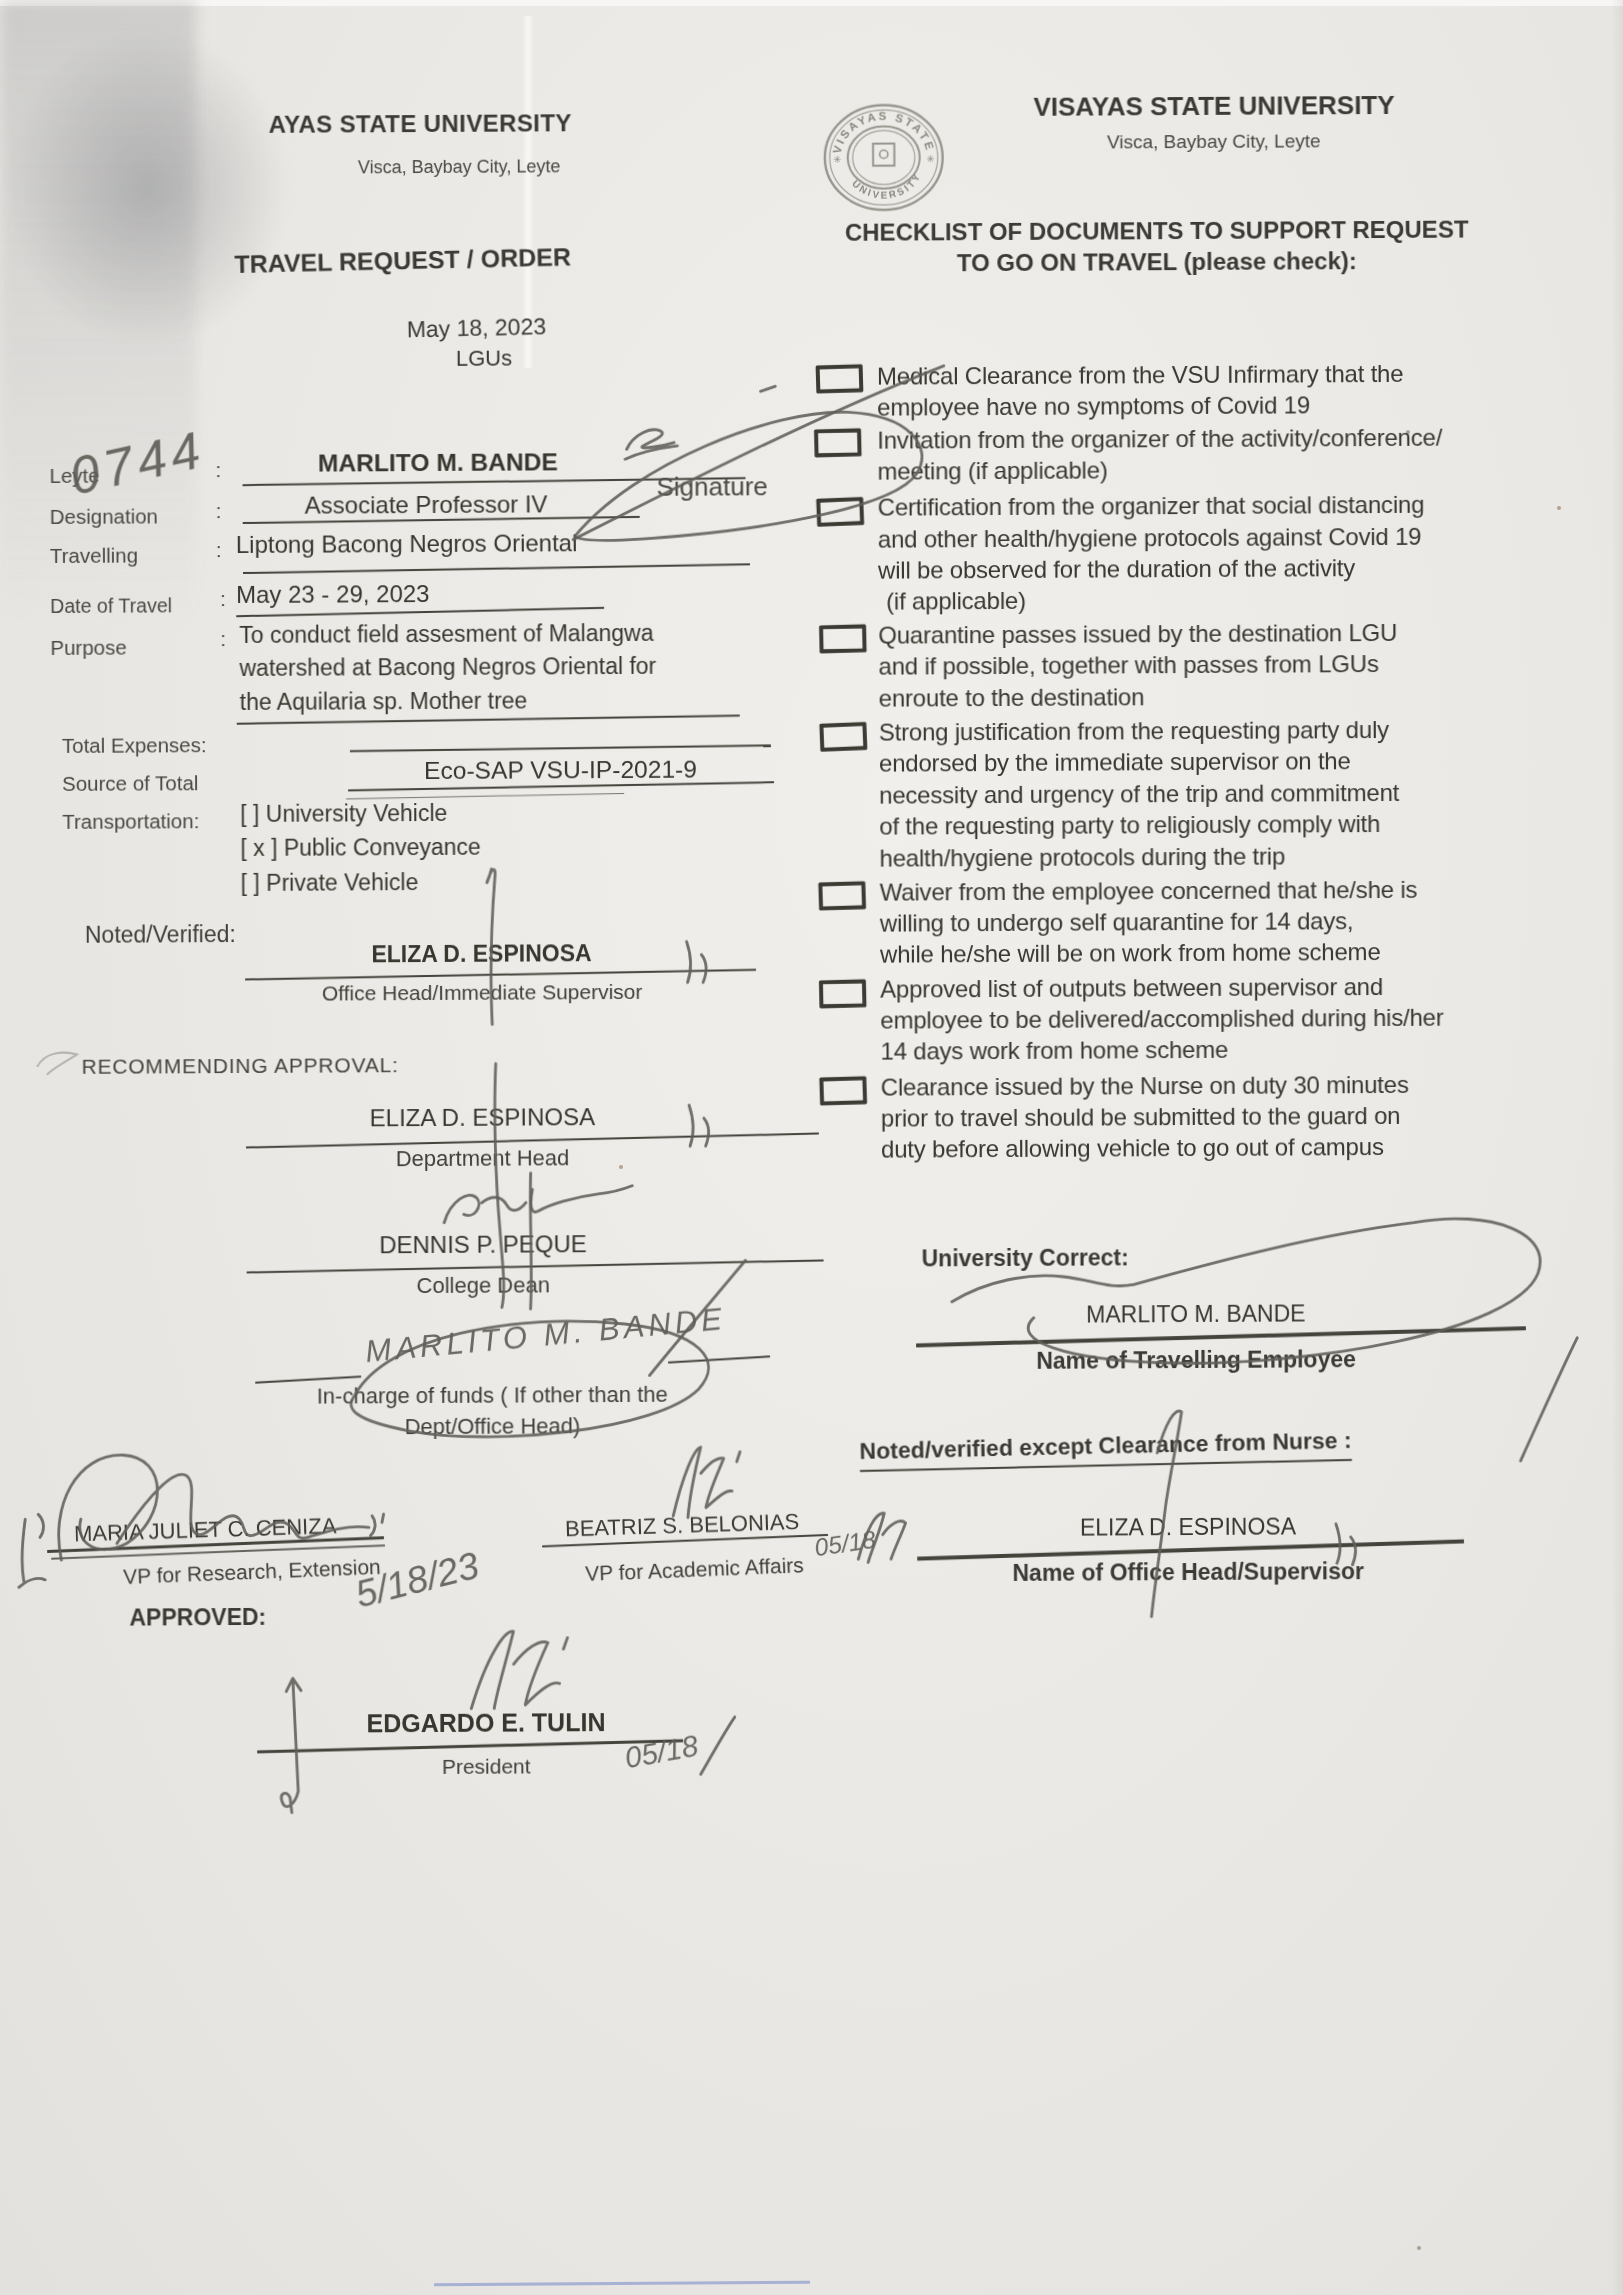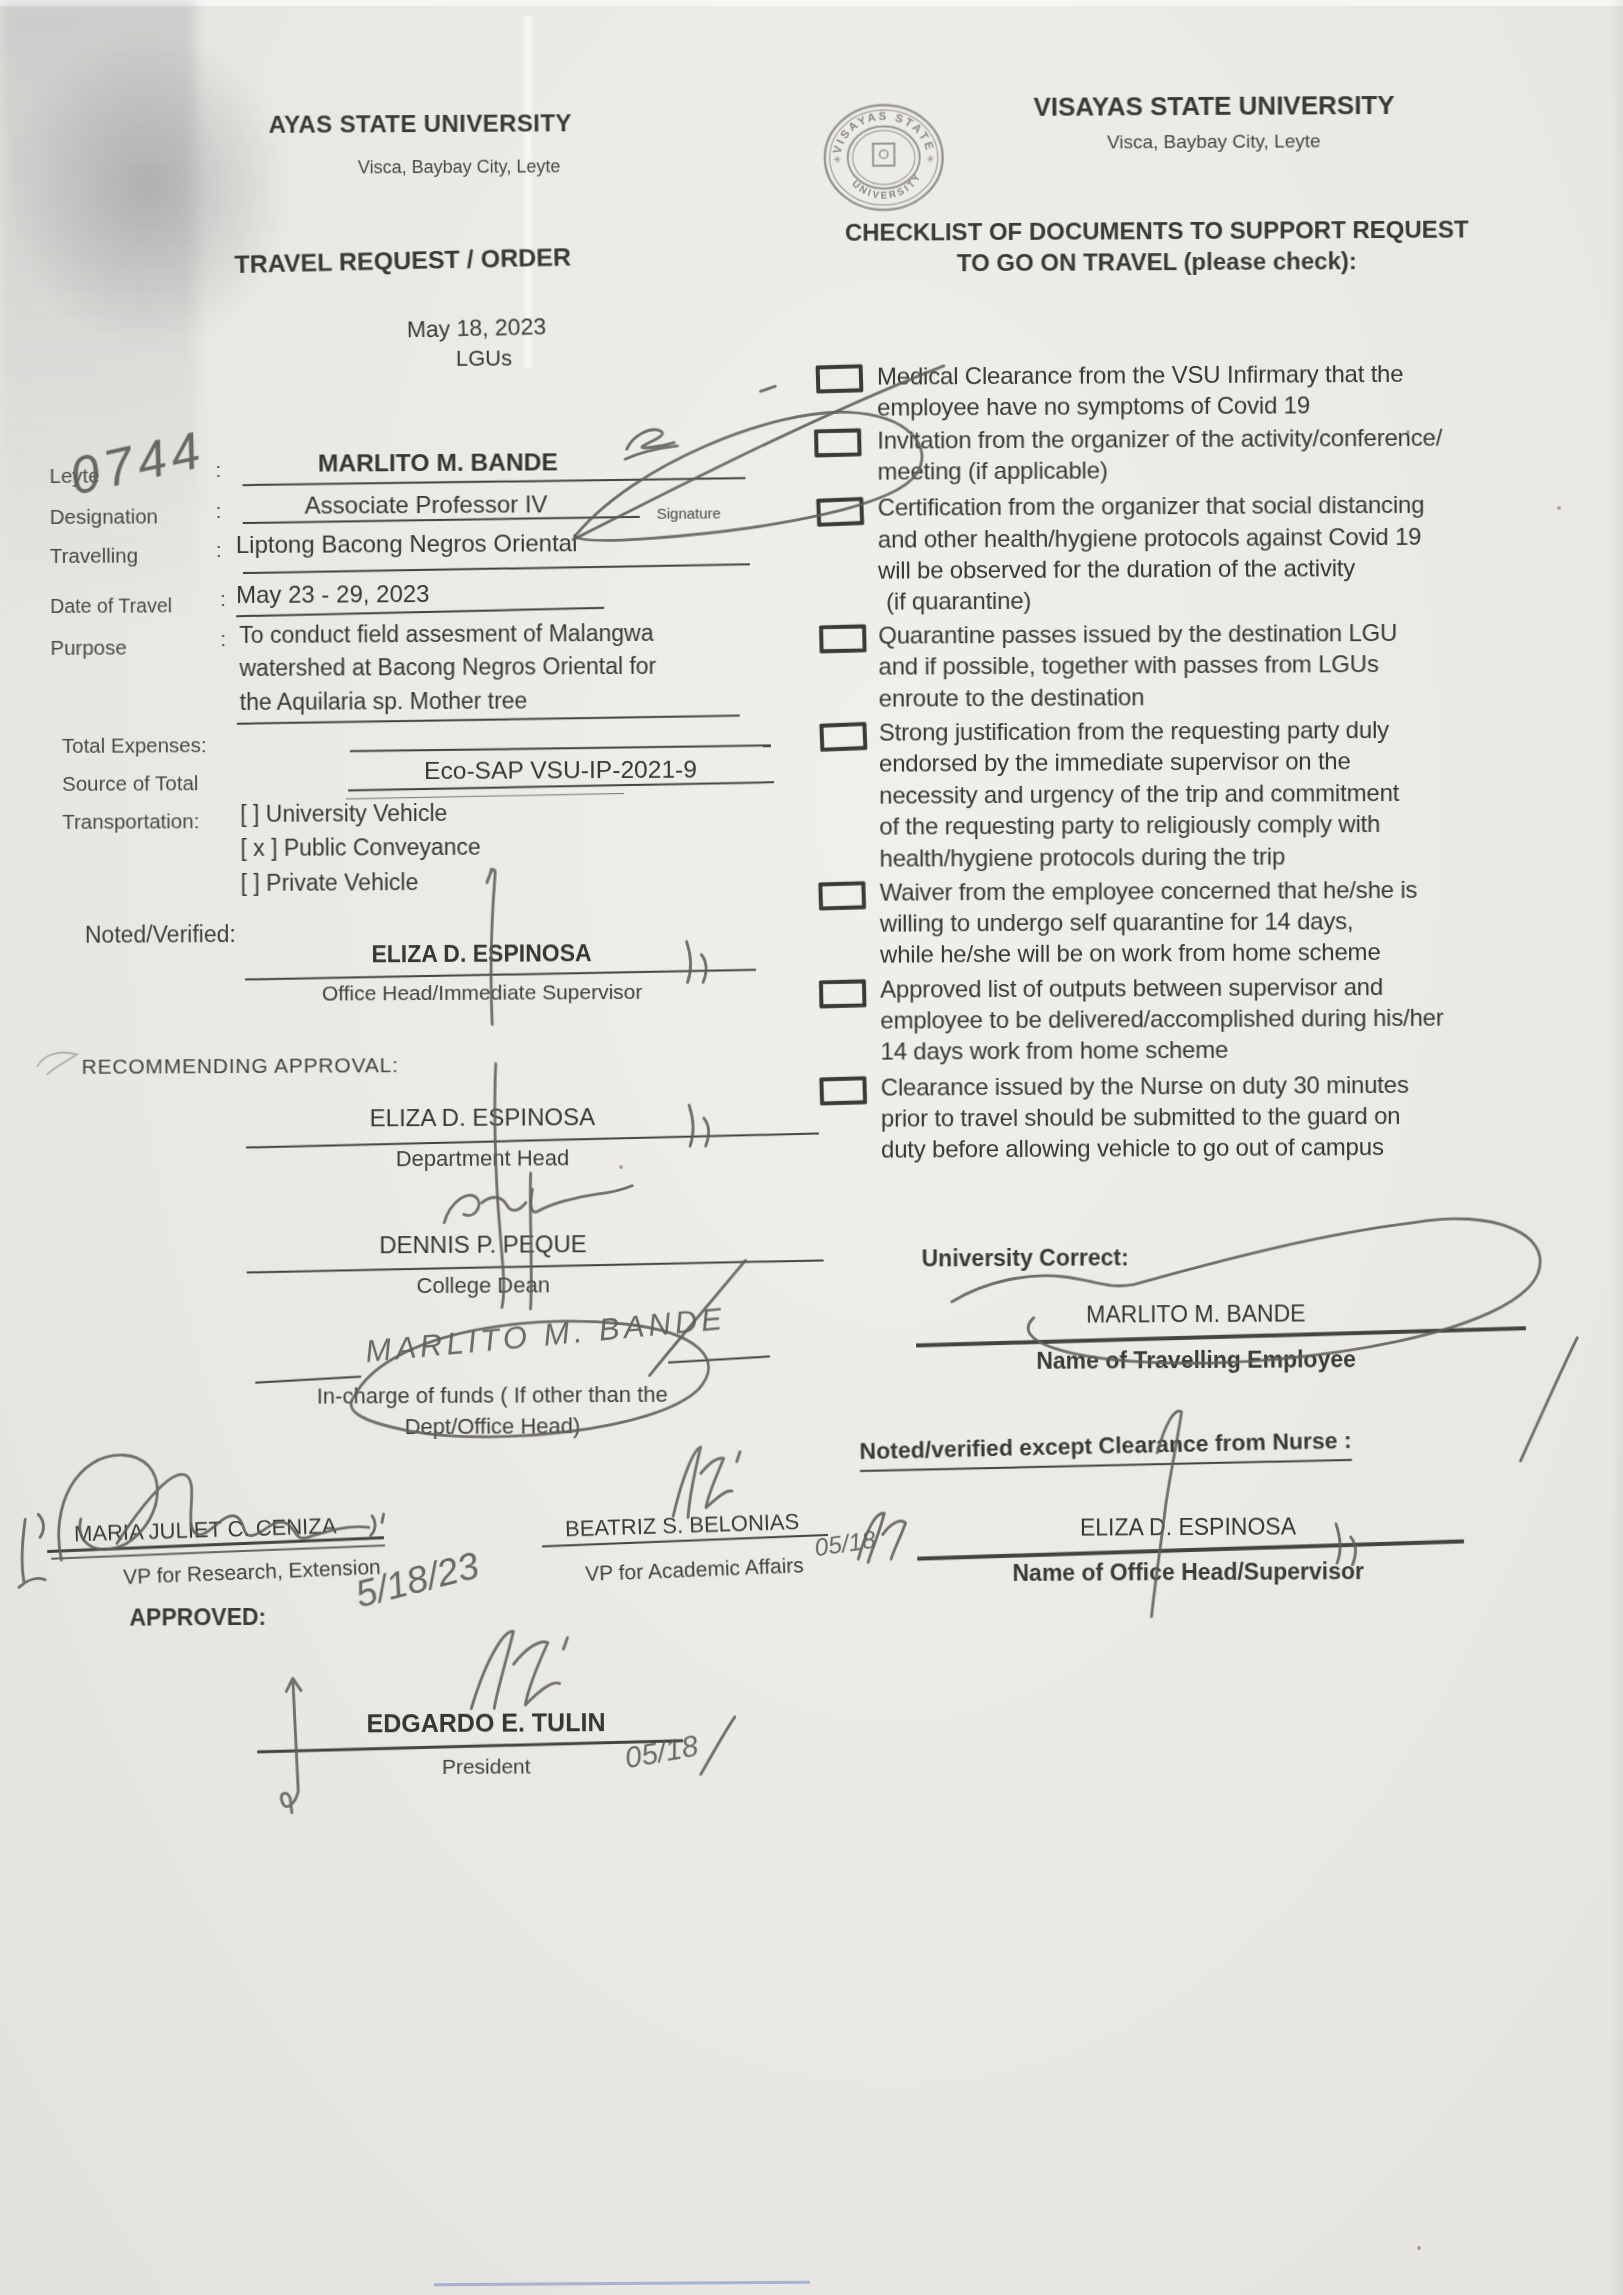--- a/index.html
+++ b/index.html
@@ -51,21 +51,21 @@
     <div class="t b" style="left:274px;top:108px;font-size:24px;letter-spacing:0.4px">AYAS STATE UNIVERSITY</div>
     <div class="t" style="left:363px;top:155px;font-size:18px;color:#4a4943">Visca, Baybay City, Leyte</div>
     <div class="t b" style="left:239px;top:244px;font-size:25px;transform:rotate(-1deg)">TRAVEL REQUEST / ORDER</div>
     <div class="t" style="left:411px;top:313px;font-size:23px;transform:rotate(-1deg)">May 18, 2023</div>
     <div class="t" style="left:460px;top:344px;font-size:22px">LGUs</div>
 
     <div class="t lab" style="left:53px;top:460px">Leyte</div>
     <div class="t lab" style="left:219px;top:455px">:</div>
     <div class="t val b ctr" style="left:237px;top:447px;width:409px;font-size:24.6px">MARLITO M. BANDE</div>
     <div class="uline" style="left:246px;top:479px;width:503px;transform:rotate(-0.5deg)"></div>
-    <div class="t" style="left:660px;top:504px;font-size:15px;color:#4a4943">Signature</div>
+    <div class="t" style="left:660px;top:471px;font-size:26px;color:#4a4943">Signature</div>
 
     <div class="t lab" style="left:53px;top:501px">Designation</div>
     <div class="t lab" style="left:219px;top:496px">:</div>
     <div class="t val ctr" style="left:237px;top:489px;width:385px">Associate Professor IV</div>
     <div class="uline" style="left:246px;top:517px;width:397px;transform:rotate(-0.6deg)"></div>
 
     <div class="t lab" style="left:53px;top:540px">Travelling</div>
     <div class="t lab" style="left:219px;top:535px">:</div>
     <div class="t val" style="left:239px;top:528px">Liptong Bacong Negros Oriental</div>
     <div class="uline" style="left:246px;top:566px;width:507px;transform:rotate(-0.7deg)"></div>
@@ -138,21 +138,21 @@
     <div class="cbx" style="left:820px;top:980px;transform:rotate(-1deg)"></div>
     <div class="cbx" style="left:820px;top:1077px;transform:rotate(-1.5deg)"></div>
 
     <div class="cl" style="top:363px">Medical Clearance from the VSU Infirmary that the</div>
     <div class="cl" style="top:394px">employee have no symptoms of Covid 19</div>
     <div class="cl" style="top:427px">Invitation from the organizer of the activity/conference/</div>
     <div class="cl" style="top:458px">meeting (if applicable)</div>
     <div class="cl" style="top:494px">Certification from the organizer that social distancing</div>
     <div class="cl" style="top:526px">and other health/hygiene protocols against Covid 19</div>
     <div class="cl" style="top:557px">will be observed for the duration of the activity</div>
-    <div class="cl" style="top:588px;left:889px">(if quarantine)</div>
+    <div class="cl" style="top:588px;left:889px">(if applicable)</div>
     <div class="cl" style="top:622px">Quarantine passes issued by the destination LGU</div>
     <div class="cl" style="top:653px">and if possible, together with passes from LGUs</div>
     <div class="cl" style="top:685px">enroute to the destination</div>
     <div class="cl" style="top:719px">Strong justification from the requesting party duly</div>
     <div class="cl" style="top:750px">endorsed by the immediate supervisor on the</div>
     <div class="cl" style="top:782px">necessity and urgency of the trip and commitment</div>
     <div class="cl" style="top:813px">of the requesting party to religiously comply with</div>
     <div class="cl" style="top:845px">health/hygiene protocols during the trip</div>
     <div class="cl" style="top:879px">Waiver from the employee concerned that he/she is</div>
     <div class="cl" style="top:910px">willing to undergo self quarantine for 14 days,</div>

